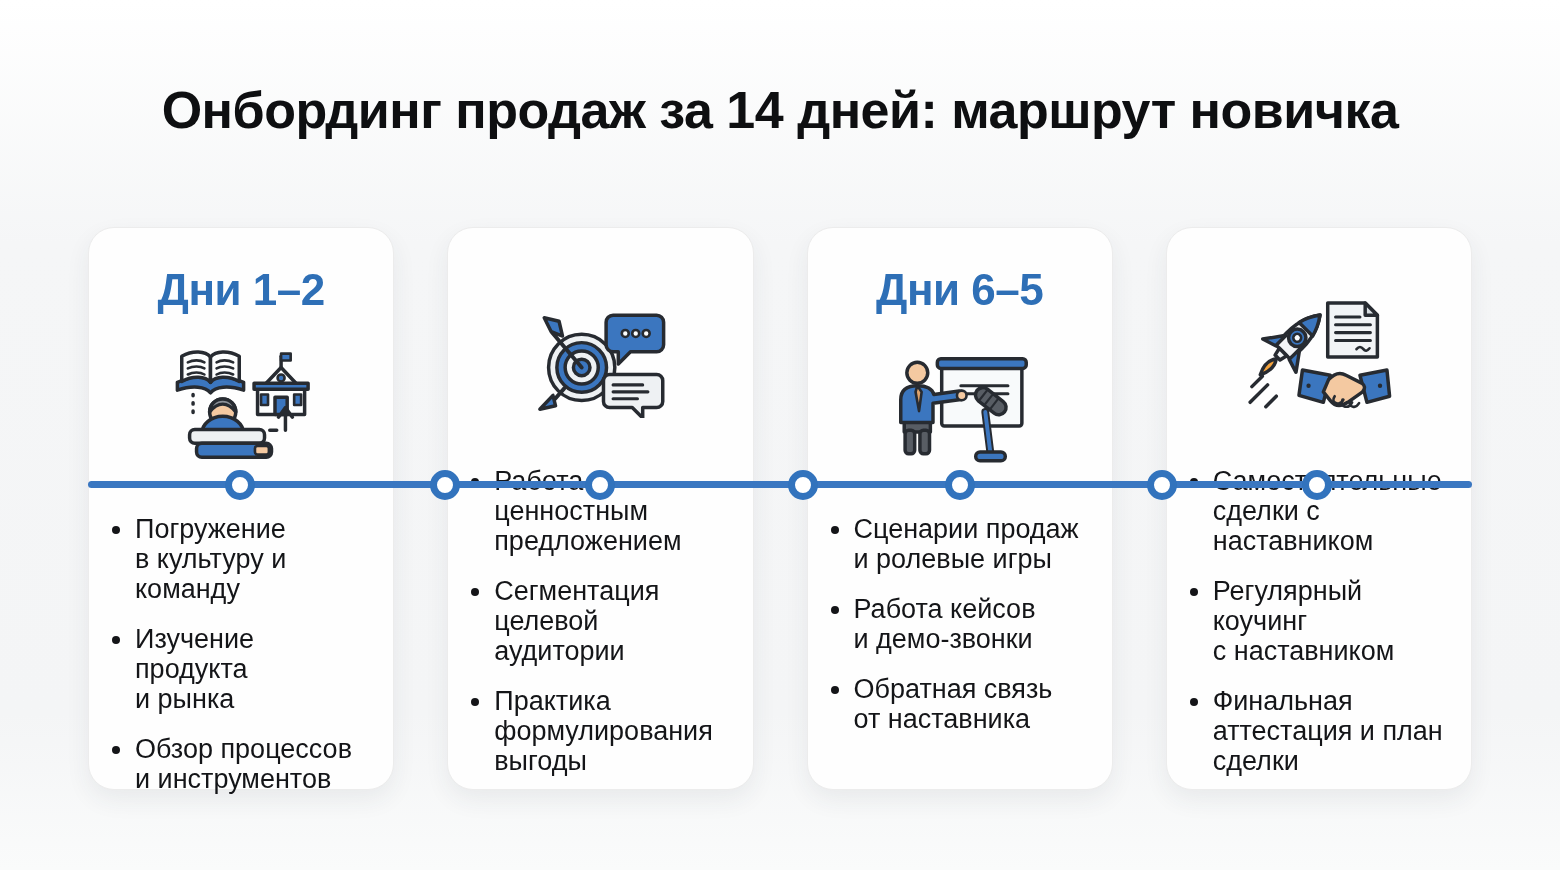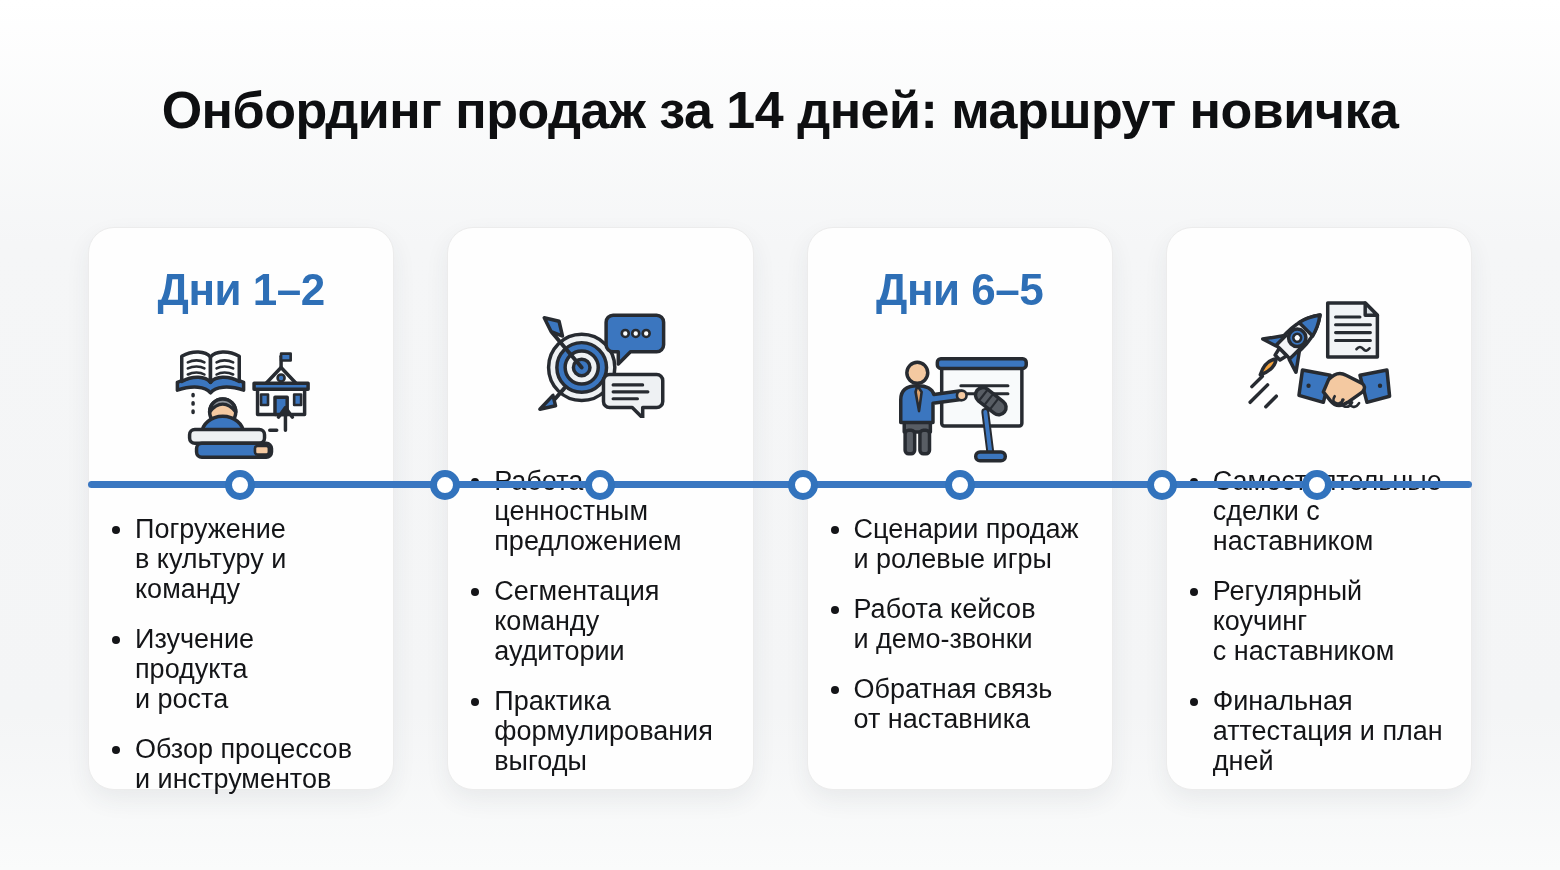--- a/index.html
+++ b/index.html
@@ -108,21 +108,21 @@
             <rect x="26" y="98" width="86" height="16" rx="6" fill="#eef1f3"></rect>
             <rect x="34" y="114" width="86" height="16" rx="6" fill="#3b76bf"></rect>
             <rect x="101" y="117" width="16" height="10" rx="3" fill="#f4c9a1" stroke-width="3"></rect>
           </g>
         </svg>
       </div>
       <ul class="bullets">
         <li>Погружение
 в культуру и команду</li>
         <li>Изучение продукта
-и роста</li>
+и рынка</li>
         <li>Обзор процессов
 и инструментов</li>
       </ul>
     </section>
 
     <section class="card">
       <div class="icon-wrap">
         <svg viewBox="0 0 170 140" width="160" height="122">
           <g stroke="#272b31" stroke-width="4" stroke-linejoin="round" stroke-linecap="round">
             <circle cx="64" cy="82" r="38" fill="#eef1f3"></circle>
@@ -138,21 +138,21 @@
             <circle cx="138" cy="43" r="4" fill="#fdfefe" stroke-width="3"></circle>
             <path d="M96 90 h54 a7 7 0 0 1 7 7 v24 a7 7 0 0 1 -7 7 h-16 v12 l-12 -12 h-26 a7 7 0 0 1 -7 -7 v-24 a7 7 0 0 1 7 -7 z" fill="#eef1f3"></path>
             <path d="M100 102 h34 M100 110 h40 M100 118 h28" fill="none" stroke-width="3.5"></path>
           </g>
         </svg>
       </div>
       <ul class="bullets">
         <li>Работа с ценностным
 предложением</li>
         <li>Сегментация
-команду аудитории</li>
+целевой аудитории</li>
         <li>Практика
 формулирования
 выгоды</li>
       </ul>
     </section>
 
     <section class="card">
       <h2 class="card-title">Дни 6–5</h2>
       <div class="icon-wrap">
         <svg viewBox="0 0 170 140" width="160" height="122">
@@ -215,21 +215,21 @@
           </g>
         </svg>
       </div>
       <ul class="bullets">
         <li>Самостоятельные
 сделки с наставником</li>
         <li>Регулярный коучинг
 с наставником</li>
         <li>Финальная
 аттестация и план
-дней</li>
+сделки</li>
       </ul>
     </section>
 
   </div>
 
   <div class="tl-line"></div>
   <span class="tl-node n1"></span>
   <span class="tl-node n2"></span>
   <span class="tl-node n3"></span>
   <span class="tl-node n4"></span>

